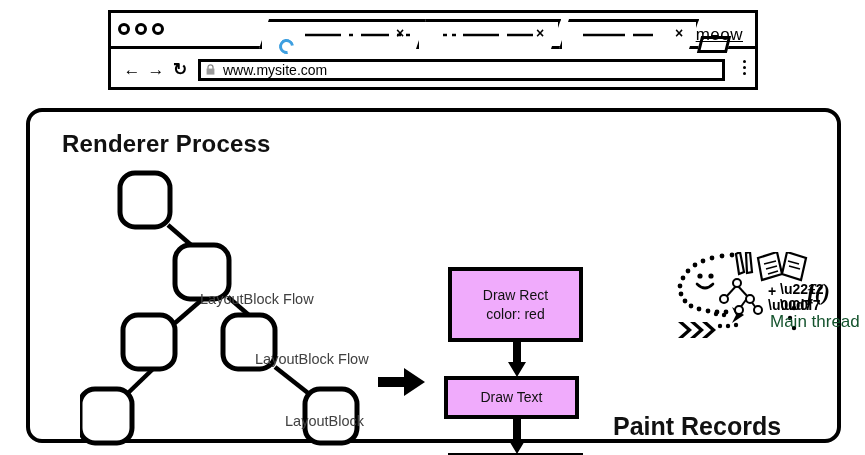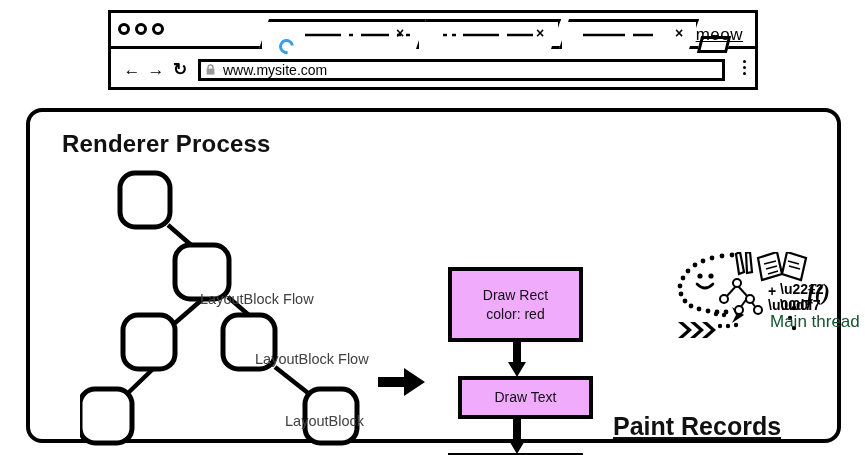--- a/index.html
+++ b/index.html
@@ -217,34 +217,33 @@
     justify-content: center;
     text-align: center;
   }
   .paint-box .pline {
     font-size: 14px;
     color: #111;
     line-height: 19px;
     white-space: nowrap;
   }
   #paint-box-0 { left: 418px; top: 155px; width: 135px; height: 75px; }
-  #paint-box-1 { left: 428px; top: 264px; width: 135px; height: 43px; }
+  #paint-box-1 { left: 414px; top: 264px; width: 135px; height: 43px; }
   #paint-box-2 { left: 418px; top: 341px; width: 135px; height: 75px; }
   .paint-arrow { position: absolute; left: 478px; }
   #paint-arrow-0 { top: 230px; }
   #paint-arrow-1 { top: 307px; }
 
   #paint-records-title {
     position: absolute;
     left: 583px;
     top: 300px;
     font-size: 25px;
     font-weight: bold;
     color: #111;
-    text-decoration: underline;
   }
 
   
   #main-thread-art { position: absolute; left: 640px; top: 140px; }
   #main-thread-label {
     position: absolute;
     left: 718px;
     top: 200px;
     font-size: 17px;
     color: #14532d;

